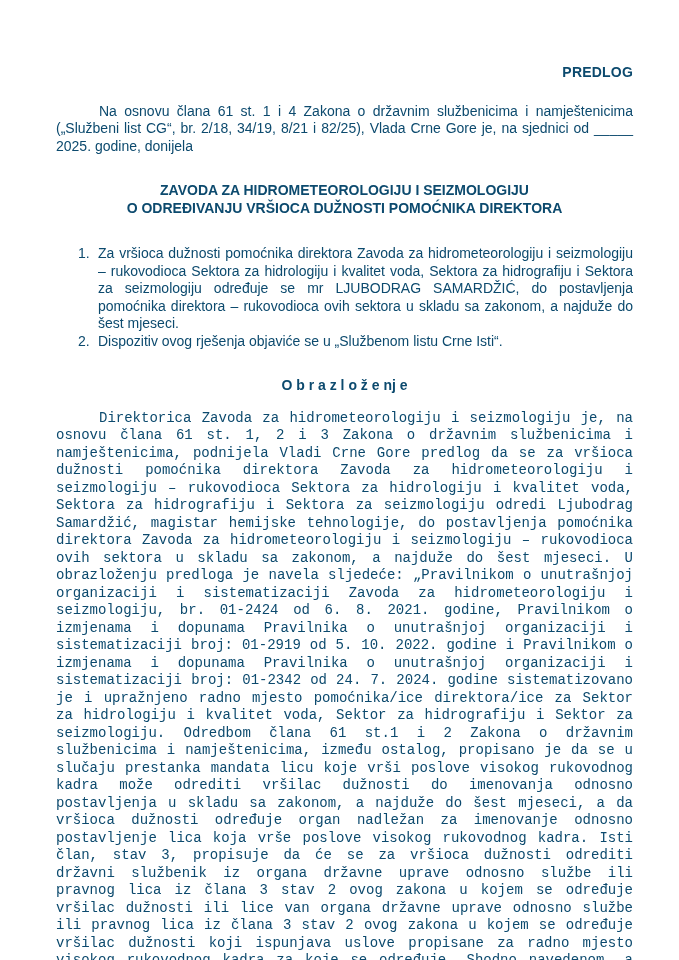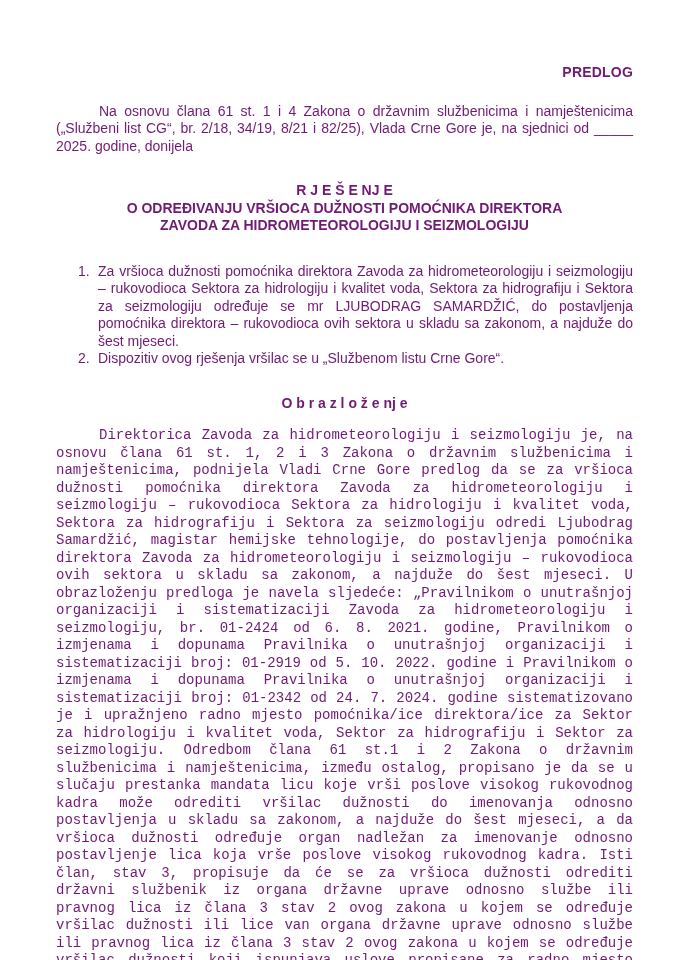--- a/index.html
+++ b/index.html
@@ -6,21 +6,21 @@
     margin: 0;
     padding: 0;
     background: #ffffff;
   }
   .page {
     position: relative;
     width: 679px;
     height: 960px;
     box-sizing: border-box;
     background: #ffffff;
-    color: #701a75;
+    color: #0c4a6e;
     font-family: "Liberation Sans", sans-serif;
     font-size: 14px;
     line-height: 17.5px;
     padding: 64px 46px 10px 56px;
     overflow: hidden;
   }
   .predlog {
     text-align: right;
     font-weight: 700;
     letter-spacing: 0.2px;
@@ -66,33 +66,32 @@
 </head>
 <body>
 
 <div class="page">
 
   <div class="predlog">PREDLOG</div>
 
   <p class="intro">Na osnovu člana 61 st. 1 i 4 Zakona o državnim službenicima i namještenicima („Službeni list CG“, br. 2/18, 34/19, 8/21 i 82/25), Vlada Crne Gore je, na sjednici od _____ 2025. godine, donijela</p>
 
   <div class="title-block">
-    <div>R J E Š E NJ E</div>
+    <div>ZAVODA ZA HIDROMETEOROLOGIJU I SEIZMOLOGIJU</div>
     <div>O ODREĐIVANJU VRŠIOCA DUŽNOSTI POMOĆNIKA DIREKTORA</div>
-    <div>ZAVODA ZA HIDROMETEOROLOGIJU I SEIZMOLOGIJU</div>
   </div>
 
   <div class="list">
 
     <div class="list-item">
       <span class="num">1.</span><span>Za vršioca dužnosti pomoćnika direktora Zavoda za hidrometeorologiju i seizmologiju – rukovodioca Sektora za hidrologiju i kvalitet voda, Sektora za hidrografiju i Sektora za seizmologiju određuje se </span><span class="bold-name">mr LJUBODRAG SAMARDŽIĆ</span><span>, do postavljenja pomoćnika direktora – rukovodioca ovih sektora u skladu sa zakonom, a najduže do šest mjeseci.</span>
     </div>
 
     <div class="list-item">
-      <span class="num">2.</span><span>Dispozitiv ovog rješenja vršilac se u „Službenom listu Crne Gore“.</span>
+      <span class="num">2.</span><span>Dispozitiv ovog rješenja objaviće se u „Službenom listu Crne Isti“.</span>
     </div>
 
   </div>
 
   <div class="obr-heading">O b r a z l o ž e nj e</div>
 
   <p class="body-par">Direktorica Zavoda za hidrometeorologiju i seizmologiju je, na osnovu člana 61 st. 1, 2 i 3 Zakona o državnim službenicima i namještenicima, podnijela Vladi Crne Gore predlog da se za vršioca dužnosti pomoćnika direktora Zavoda za hidrometeorologiju i seizmologiju – rukovodioca Sektora za hidrologiju i kvalitet voda, Sektora za hidrografiju i Sektora za seizmologiju odredi Ljubodrag Samardžić, magistar hemijske tehnologije, do postavljenja pomoćnika direktora Zavoda za hidrometeorologiju i seizmologiju – rukovodioca ovih sektora u skladu sa zakonom, a najduže do šest mjeseci. U obrazloženju predloga je navela sljedeće: „Pravilnikom o unutrašnjoj organizaciji i sistematizaciji Zavoda za hidrometeorologiju i seizmologiju, br. 01-2424 od 6. 8. 2021. godine, Pravilnikom o izmjenama i dopunama Pravilnika o unutrašnjoj organizaciji i sistematizaciji broj: 01-2919 od 5. 10. 2022. godine i Pravilnikom o izmjenama i dopunama Pravilnika o unutrašnjoj organizaciji i sistematizaciji broj: 01-2342 od 24. 7. 2024. godine sistematizovano je i upražnjeno radno mjesto pomoćnika/ice direktora/ice za Sektor za hidrologiju i kvalitet voda, Sektor za hidrografiju i Sektor za seizmologiju. Odredbom člana 61 st.1 i 2 Zakona o državnim službenicima i namještenicima, između ostalog, propisano je da se u slučaju prestanka mandata licu koje vrši poslove visokog rukovodnog kadra može odrediti vršilac dužnosti do imenovanja odnosno postavljenja u skladu sa zakonom, a najduže do šest mjeseci, a da vršioca dužnosti određuje organ nadležan za imenovanje odnosno postavljenje lica koja vrše poslove visokog rukovodnog kadra. Isti član, stav 3, propisuje da će se za vršioca dužnosti odrediti državni službenik iz organa državne uprave odnosno službe ili pravnog lica iz člana 3 stav 2 ovog zakona u kojem se određuje vršilac dužnosti ili lice van organa državne uprave odnosno službe ili pravnog lica iz člana 3 stav 2 ovog zakona u kojem se određuje vršilac dužnosti koji ispunjava uslove propisane za radno mjesto visokog rukovodnog kadra za koje se određuje. Shodno navedenom, a imajući u vidu da je pomenuto radno mjesto upražnjeno te da je odredbom člana 61 stav 2 propisano da se vršilac dužnosti može odrediti najviše dva puta, u cilju obezbjeđivanja nesmetanog funkcionisanja rada pomenutih sektora, predlažem da se Ljubodrag Samardžić, magistar hemijske tehnologije, ponovo odredi za vršioca dužnosti pomoćnika direktora za Sektor za hidrologiju i kvalitet voda, Sektor za hidrografiju i Sektor za seizmologiju, do postavljenja pomoćnika/ice direktora/ice ovih sektora u skladu sa zakonom, a najduže do šest mjeseci.“</p>
 
 </div>
 

